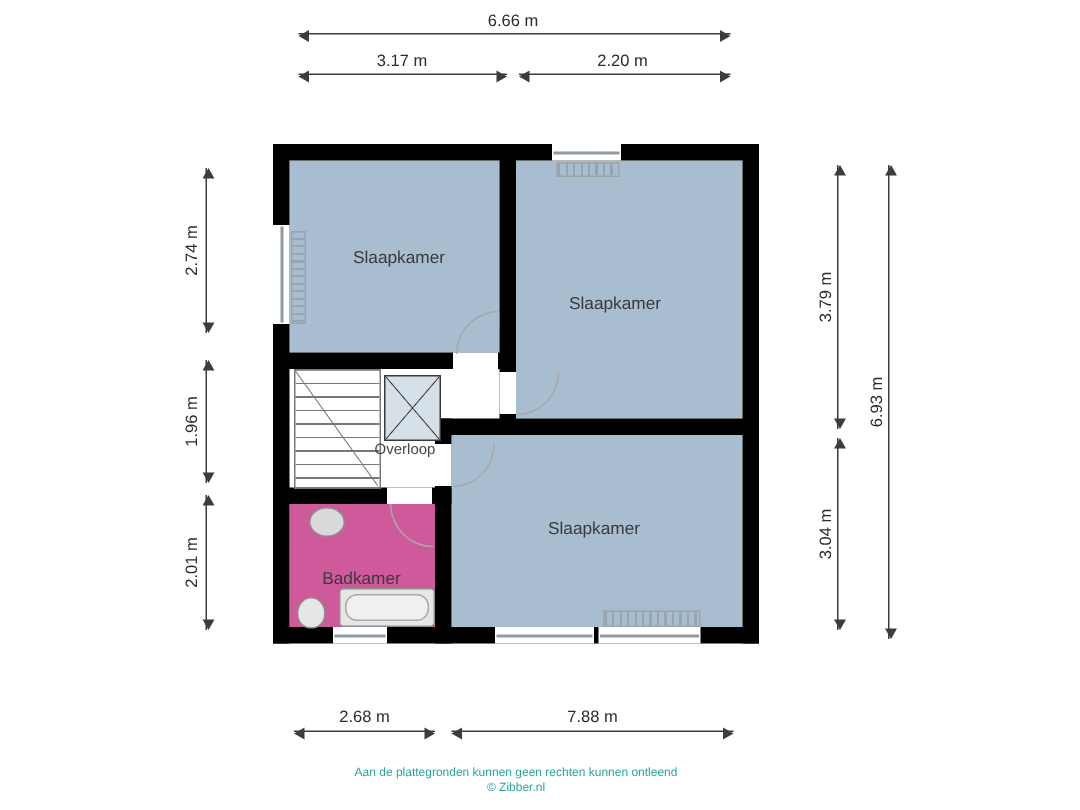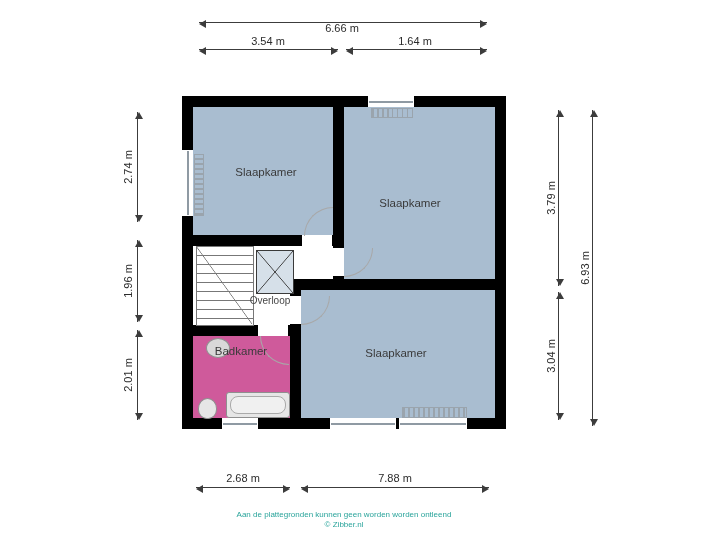--- a/index.html
+++ b/index.html
@@ -97,28 +97,28 @@
 <div class="toilet" style="left:198px;top:398px;width:17px;height:19px"></div>
 <div class="tub" style="left:226px;top:392px;width:62px;height:24px"></div>
 
 <div class="radiator v" style="left:194px;top:154px;width:8px;height:60px"></div>
 <div class="radiator" style="left:371px;top:108px;width:40px;height:8px"></div>
 <div class="radiator" style="left:402px;top:407px;width:63px;height:9px"></div>
 
 <div class="rlabel" style="left:266px;top:172px">Slaapkamer</div>
 <div class="rlabel" style="left:410px;top:203px">Slaapkamer</div>
 <div class="rlabel" style="left:396px;top:353px">Slaapkamer</div>
-<div class="rlabel" style="left:241px;top:351px">Badkamer</div>
+<div class="rlabel" style="left:241px;top:386px">Badkamer</div>
 <div class="rlabel small" style="left:270px;top:300px">Overloop</div>
 
-<span class="dlabel" style="left:342px;top:28px">6.66 m</span>
+<span class="dlabel" style="left:342px;top:14px">6.66 m</span>
 <i class="hline" style="left:199px;top:22px;width:288px"></i>
-<span class="dlabel" style="left:268px;top:41px">3.54 m</span>
+<span class="dlabel" style="left:268px;top:41px">3.17 m</span>
 <i class="hline" style="left:199px;top:49px;width:139px"></i>
-<span class="dlabel" style="left:415px;top:41px">1.64 m</span>
+<span class="dlabel" style="left:415px;top:41px">2.20 m</span>
 <i class="hline" style="left:346px;top:49px;width:141px"></i>
 
 <span class="dlabel v" style="left:128px;top:167px">2.74 m</span>
 <i class="vline" style="left:137px;top:112px;height:110px"></i>
 <span class="dlabel v" style="left:128px;top:281px">1.96 m</span>
 <i class="vline" style="left:137px;top:240px;height:82px"></i>
 <span class="dlabel v" style="left:128px;top:375px">2.01 m</span>
 <i class="vline" style="left:137px;top:330px;height:90px"></i>
 
 <span class="dlabel v" style="left:551px;top:198px">3.79 m</span>
@@ -126,14 +126,14 @@
 <span class="dlabel v" style="left:551px;top:356px">3.04 m</span>
 <i class="vline" style="left:558px;top:292px;height:128px"></i>
 <span class="dlabel v" style="left:585px;top:268px">6.93 m</span>
 <i class="vline" style="left:592px;top:110px;height:316px"></i>
 
 <span class="dlabel" style="left:243px;top:478px">2.68 m</span>
 <i class="hline" style="left:196px;top:487px;width:94px"></i>
 <span class="dlabel" style="left:395px;top:478px">7.88 m</span>
 <i class="hline" style="left:301px;top:487px;width:188px"></i>
 
-<div class="footer" style="left:344px;top:510px">Aan de plattegronden kunnen geen worden worden ontleend</div>
+<div class="footer" style="left:344px;top:510px">Aan de plattegronden kunnen geen rechten kunnen ontleend</div>
 <div class="footer" style="left:344px;top:520px">© Zibber.nl</div>
 
 </body></html>

